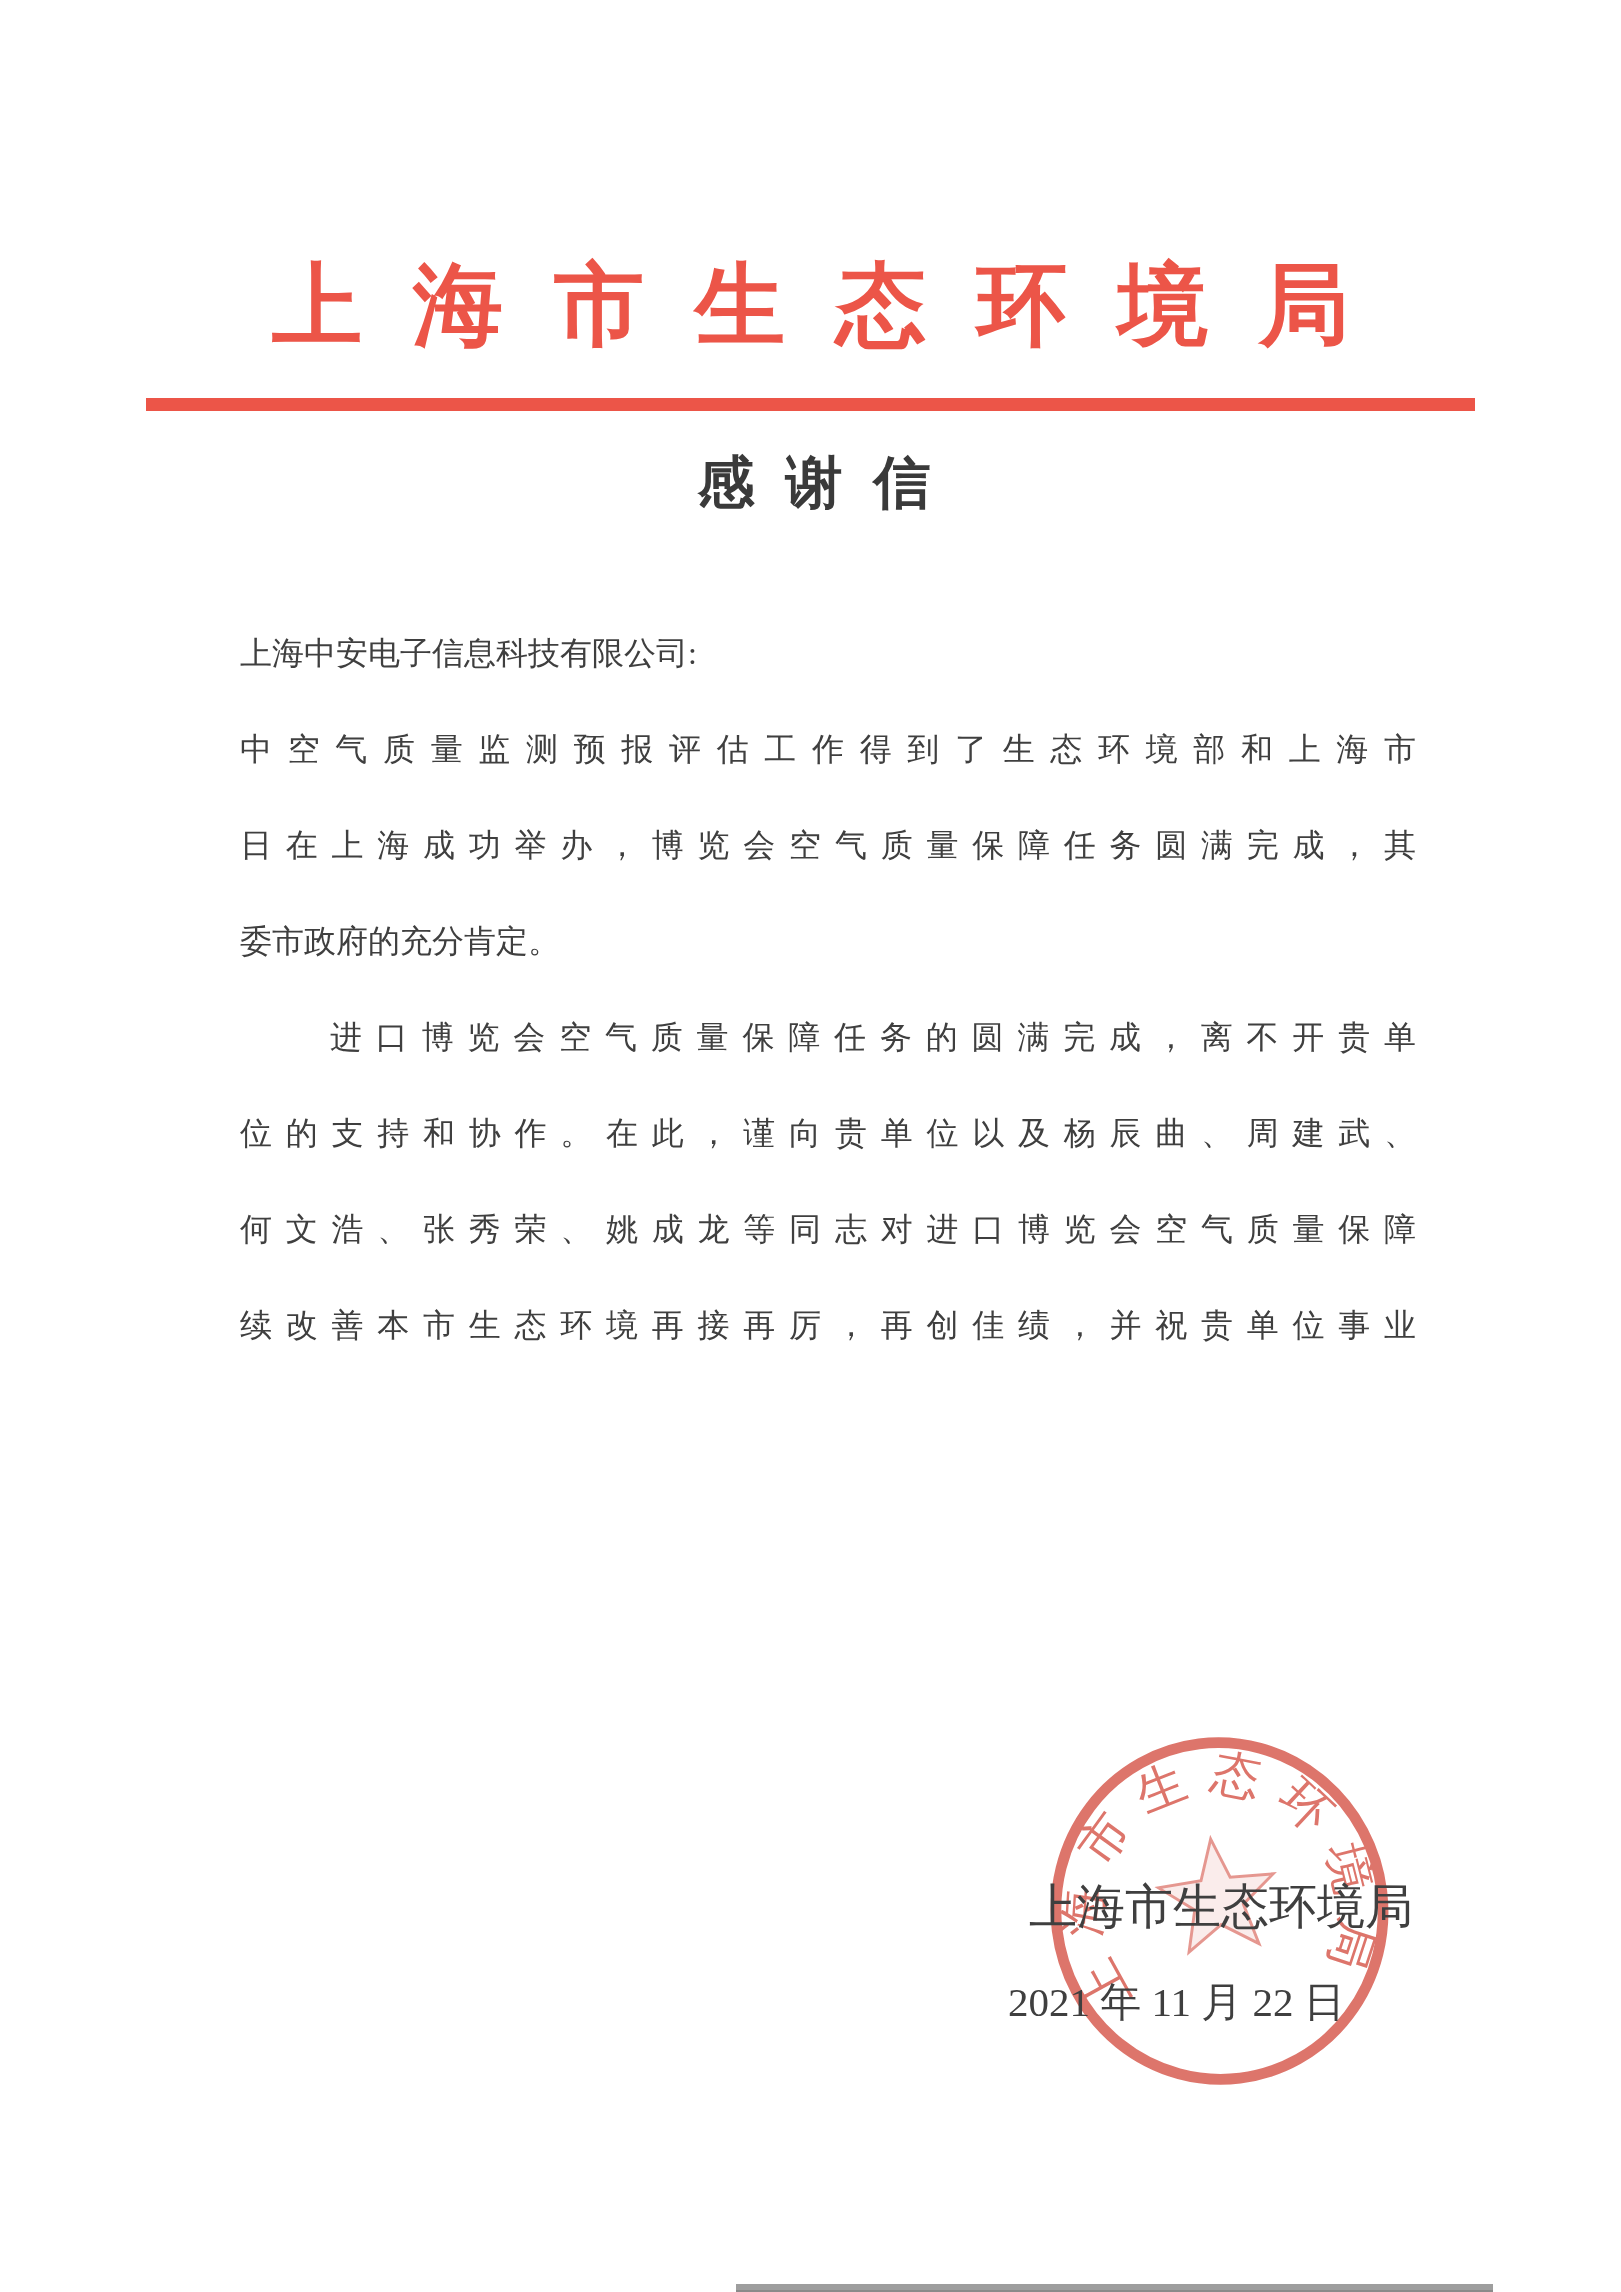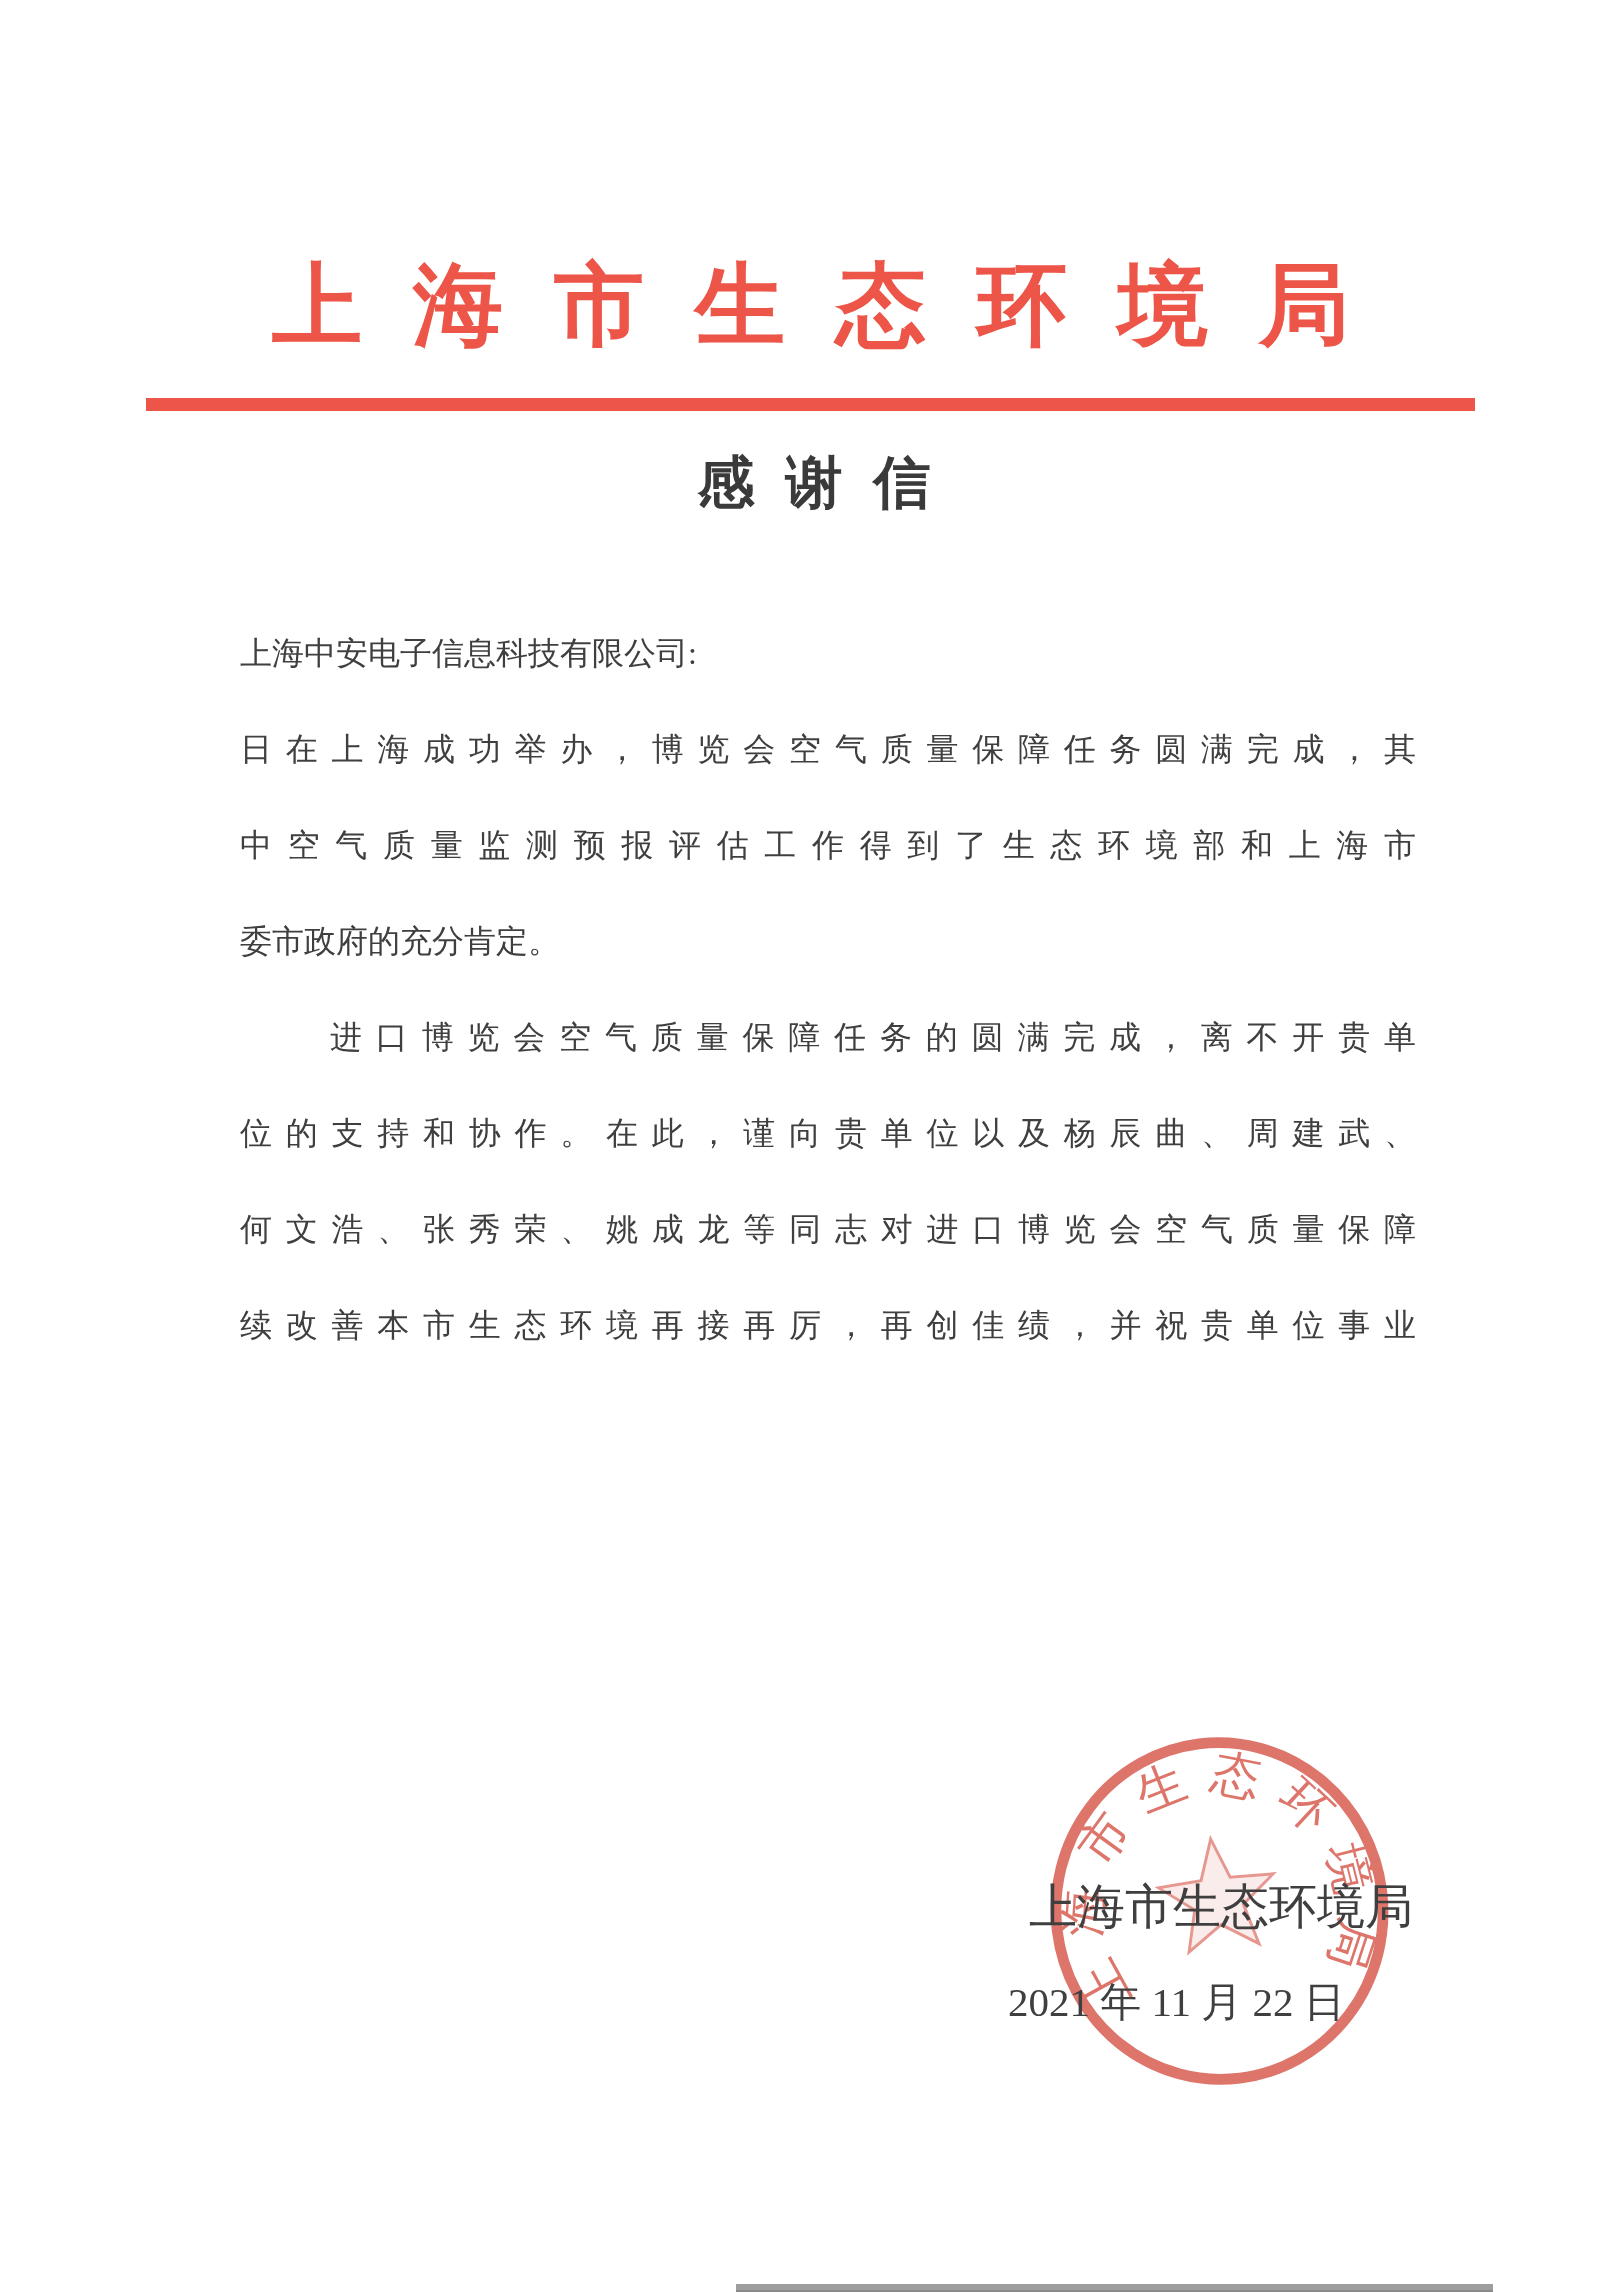--- a/index.html
+++ b/index.html
@@ -111,22 +111,22 @@
 
   <div class="letterhead-title">上海市生态环境局</div>
 
   <div class="red-divider"></div>
 
   <div class="letter-title">感谢信</div>
 
   <div class="body-block">
     <div class="body-line">上海中安电子信息科技有限公司:</div>
 
+      <div class="body-line fill">中空气质量监测预报评估工作得到了生态环境部和上海市</div>
       <div class="body-line fill">日在上海成功举办，博览会空气质量保障任务圆满完成，其</div>
-      <div class="body-line fill">中空气质量监测预报评估工作得到了生态环境部和上海市</div>
       <div class="body-line">委市政府的充分肯定。</div>
       <div class="body-line indent fill">进口博览会空气质量保障任务的圆满完成，离不开贵单</div>
       <div class="body-line fill">位的支持和协作。在此，谨向贵单位以及杨辰曲、周建武、</div>
       <div class="body-line fill">何文浩、张秀荣、姚成龙等同志对进口博览会空气质量保障</div>
       <div class="body-line fill">续改善本市生态环境再接再厉，再创佳绩，并祝贵单位事业</div>
     </div>
 
   <div class="signature">上海市生态环境局</div>
 
   <div class="letter-date">2021 年 11 月 22 日</div>

